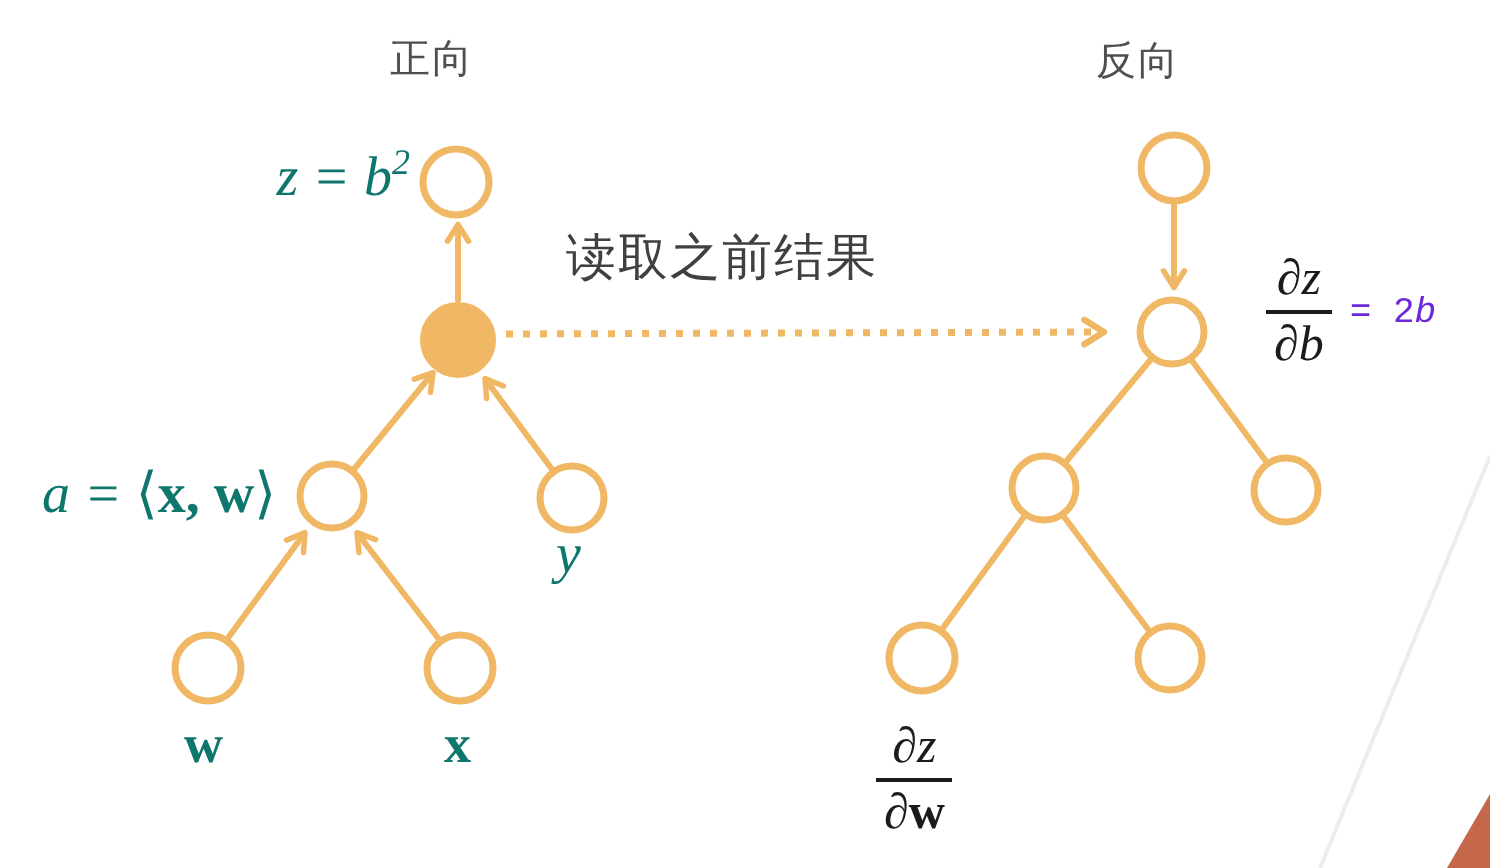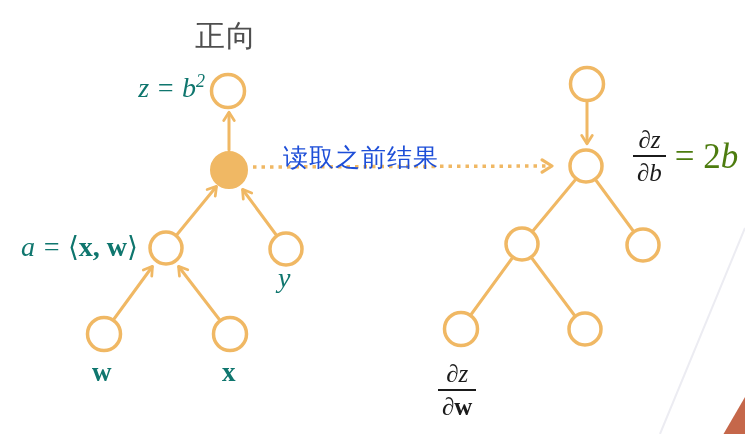--- a/index.html
+++ b/index.html
@@ -6,46 +6,45 @@
   #stage{
     position:relative;
     width:745px;height:434px;
     background:#ffffff;
     overflow:hidden;
     font-family:"Liberation Sans",sans-serif;
   }
   #diagram-svg{position:absolute;left:0;top:0;}
   .lbl{position:absolute;white-space:nowrap;}
   .title{
-    font-size:30px;color:#4F4F4F;letter-spacing:1px;
+    font-size:20px;color:#4F4F4F;letter-spacing:1px;
     font-family:"Liberation Sans",sans-serif;
   }
   .math{
     font-family:"Liberation Serif","DejaVu Serif",serif;
     font-style:italic;color:#0f766e;font-size:28px;
   }
   .math .vec{font-style:normal;font-weight:bold;}
   .math sup{font-size:18px;font-style:italic;}
   .annotation{
-    font-size:25px;color:#1d4ed8;letter-spacing:1px;
+    font-size:25px;color:#404040;letter-spacing:1px;
     font-family:Liberation Serif, serif;
-    margin-top:29px;
   }
   .frac-row{display:flex;align-items:center;gap:9px;}
   .frac{
     display:inline-flex;flex-direction:column;align-items:center;
     font-family:"Liberation Serif","DejaVu Serif",serif;
     font-style:italic;color:#1B1B1B;font-size:25px;
   }
   .frac .num{padding:0 4px;line-height:1.15;}
   .frac .den{border-top:2px solid #1B1B1B;padding:1px 4px 0 4px;line-height:1.2;}
   .frac .vec{font-style:normal;font-weight:bold;}
   .rhs{
-    font-family:Liberation Serif, serif;
-    font-style:normal;color:#4d7c0f;font-size:35px;
+    font-family:Liberation Mono, monospace;
+    font-style:normal;color:#6d28d9;font-size:18px;
   }
   .rhs .var{font-style:italic;}
 </style>
 </head>
 <body>
 
 <div id="stage">
 
   <svg id="diagram-svg" width="745" height="434" viewBox="0 0 745 434">
     <defs>
@@ -80,20 +79,21 @@
 
     <circle cx="587" cy="84" r="16.5" fill="#ffffff" stroke="#F0B864" stroke-width="3.5"></circle>
     <circle cx="586" cy="166" r="16" fill="#ffffff" stroke="#F0B864" stroke-width="3.5"></circle>
     <circle cx="522" cy="244" r="16" fill="#ffffff" stroke="#F0B864" stroke-width="3.5"></circle>
     <circle cx="643" cy="245" r="16" fill="#ffffff" stroke="#F0B864" stroke-width="3.5"></circle>
     <circle cx="461" cy="329" r="16.5" fill="#ffffff" stroke="#F0B864" stroke-width="3.5"></circle>
     <circle cx="585" cy="329" r="16" fill="#ffffff" stroke="#F0B864" stroke-width="3.5"></circle>
   </svg>
 
   <div class="lbl title" style="left:195px;top:16px;">正向</div>
+  <div class="lbl title" style="left:548px;top:17px;">反向</div>
 
   <div class="lbl annotation" style="left:283px;top:112px;">读取之前结果</div>
 
   <div class="lbl math" style="right:540px;top:71px;"><span>z = b</span><sup>2</sup></div>
 
 
   <div class="lbl math" style="right:607px;top:230px;"><span>a</span><span> = </span><span style="font-style:normal;">⟨</span><span class="vec">x, w</span><span style="font-style:normal;">⟩</span></div>
 
   <div class="lbl math" style="left:278px;top:262px;">y</div>
   <div class="lbl math vec" style="left:92px;top:357px;font-style:normal;font-weight:bold;font-size:27px;">w</div>

